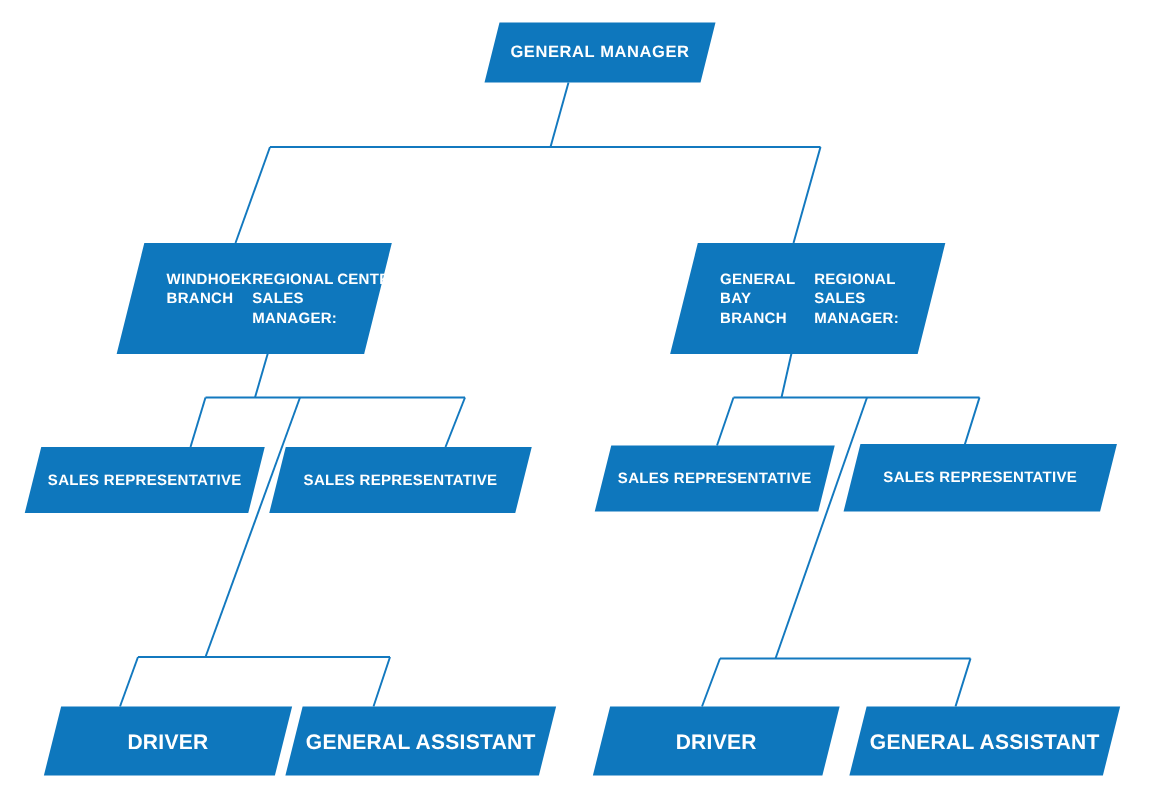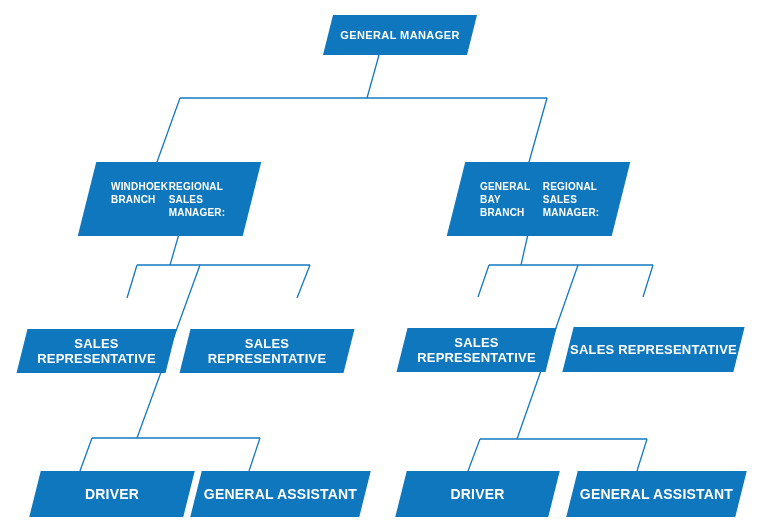--- a/index.html
+++ b/index.html
@@ -18,21 +18,21 @@
     letter-spacing:0.2px;
   }
   .node::before{
     content:"";position:absolute;inset:0;
     background:#0E77BD;
     transform:skewX(-14deg);
     z-index:0;
   }
   .node > .txt{position:relative;z-index:1;}
   .node.gm{font-size:11px;letter-spacing:0.4px;}
-  .node.mid{font-size:13px;margin-top:31px;}
+  .node.mid{font-size:10px;}
   .node.bottom{font-size:14px;}
   .node.branch{justify-content:flex-start;text-align:left;font-size:10px;}
   .node.branch .txt{display:flex;flex-direction:row;line-height:13px;padding-left:24px;}
 </style>
 </head>
 <body>
 
 <div class="stage">
 
   <svg class="connectors" viewBox="0 0 768 532" stroke="#1379BF" stroke-width="1.3" fill="none">
@@ -62,20 +62,21 @@
   </svg>
 
   <div class="node gm" style="left:328px;top:15px;width:144px;height:40px;">
     <span class="txt">GENERAL MANAGER</span>
   </div>
 
   <div class="node branch" style="left:87px;top:162px;width:165px;height:74px;">
     <span class="txt">
       <span>WINDHOEK BRANCH</span>
       <span>REGIONAL SALES MANAGER:</span>
+      <span>CENTRAL</span>
     </span>
   </div>
 
   <div class="node branch" style="left:456px;top:162px;width:165px;height:74px;">
     <span class="txt">
       <span>GENERAL BAY BRANCH</span>
       <span>REGIONAL SALES MANAGER:</span>
     </span>
   </div>
 

